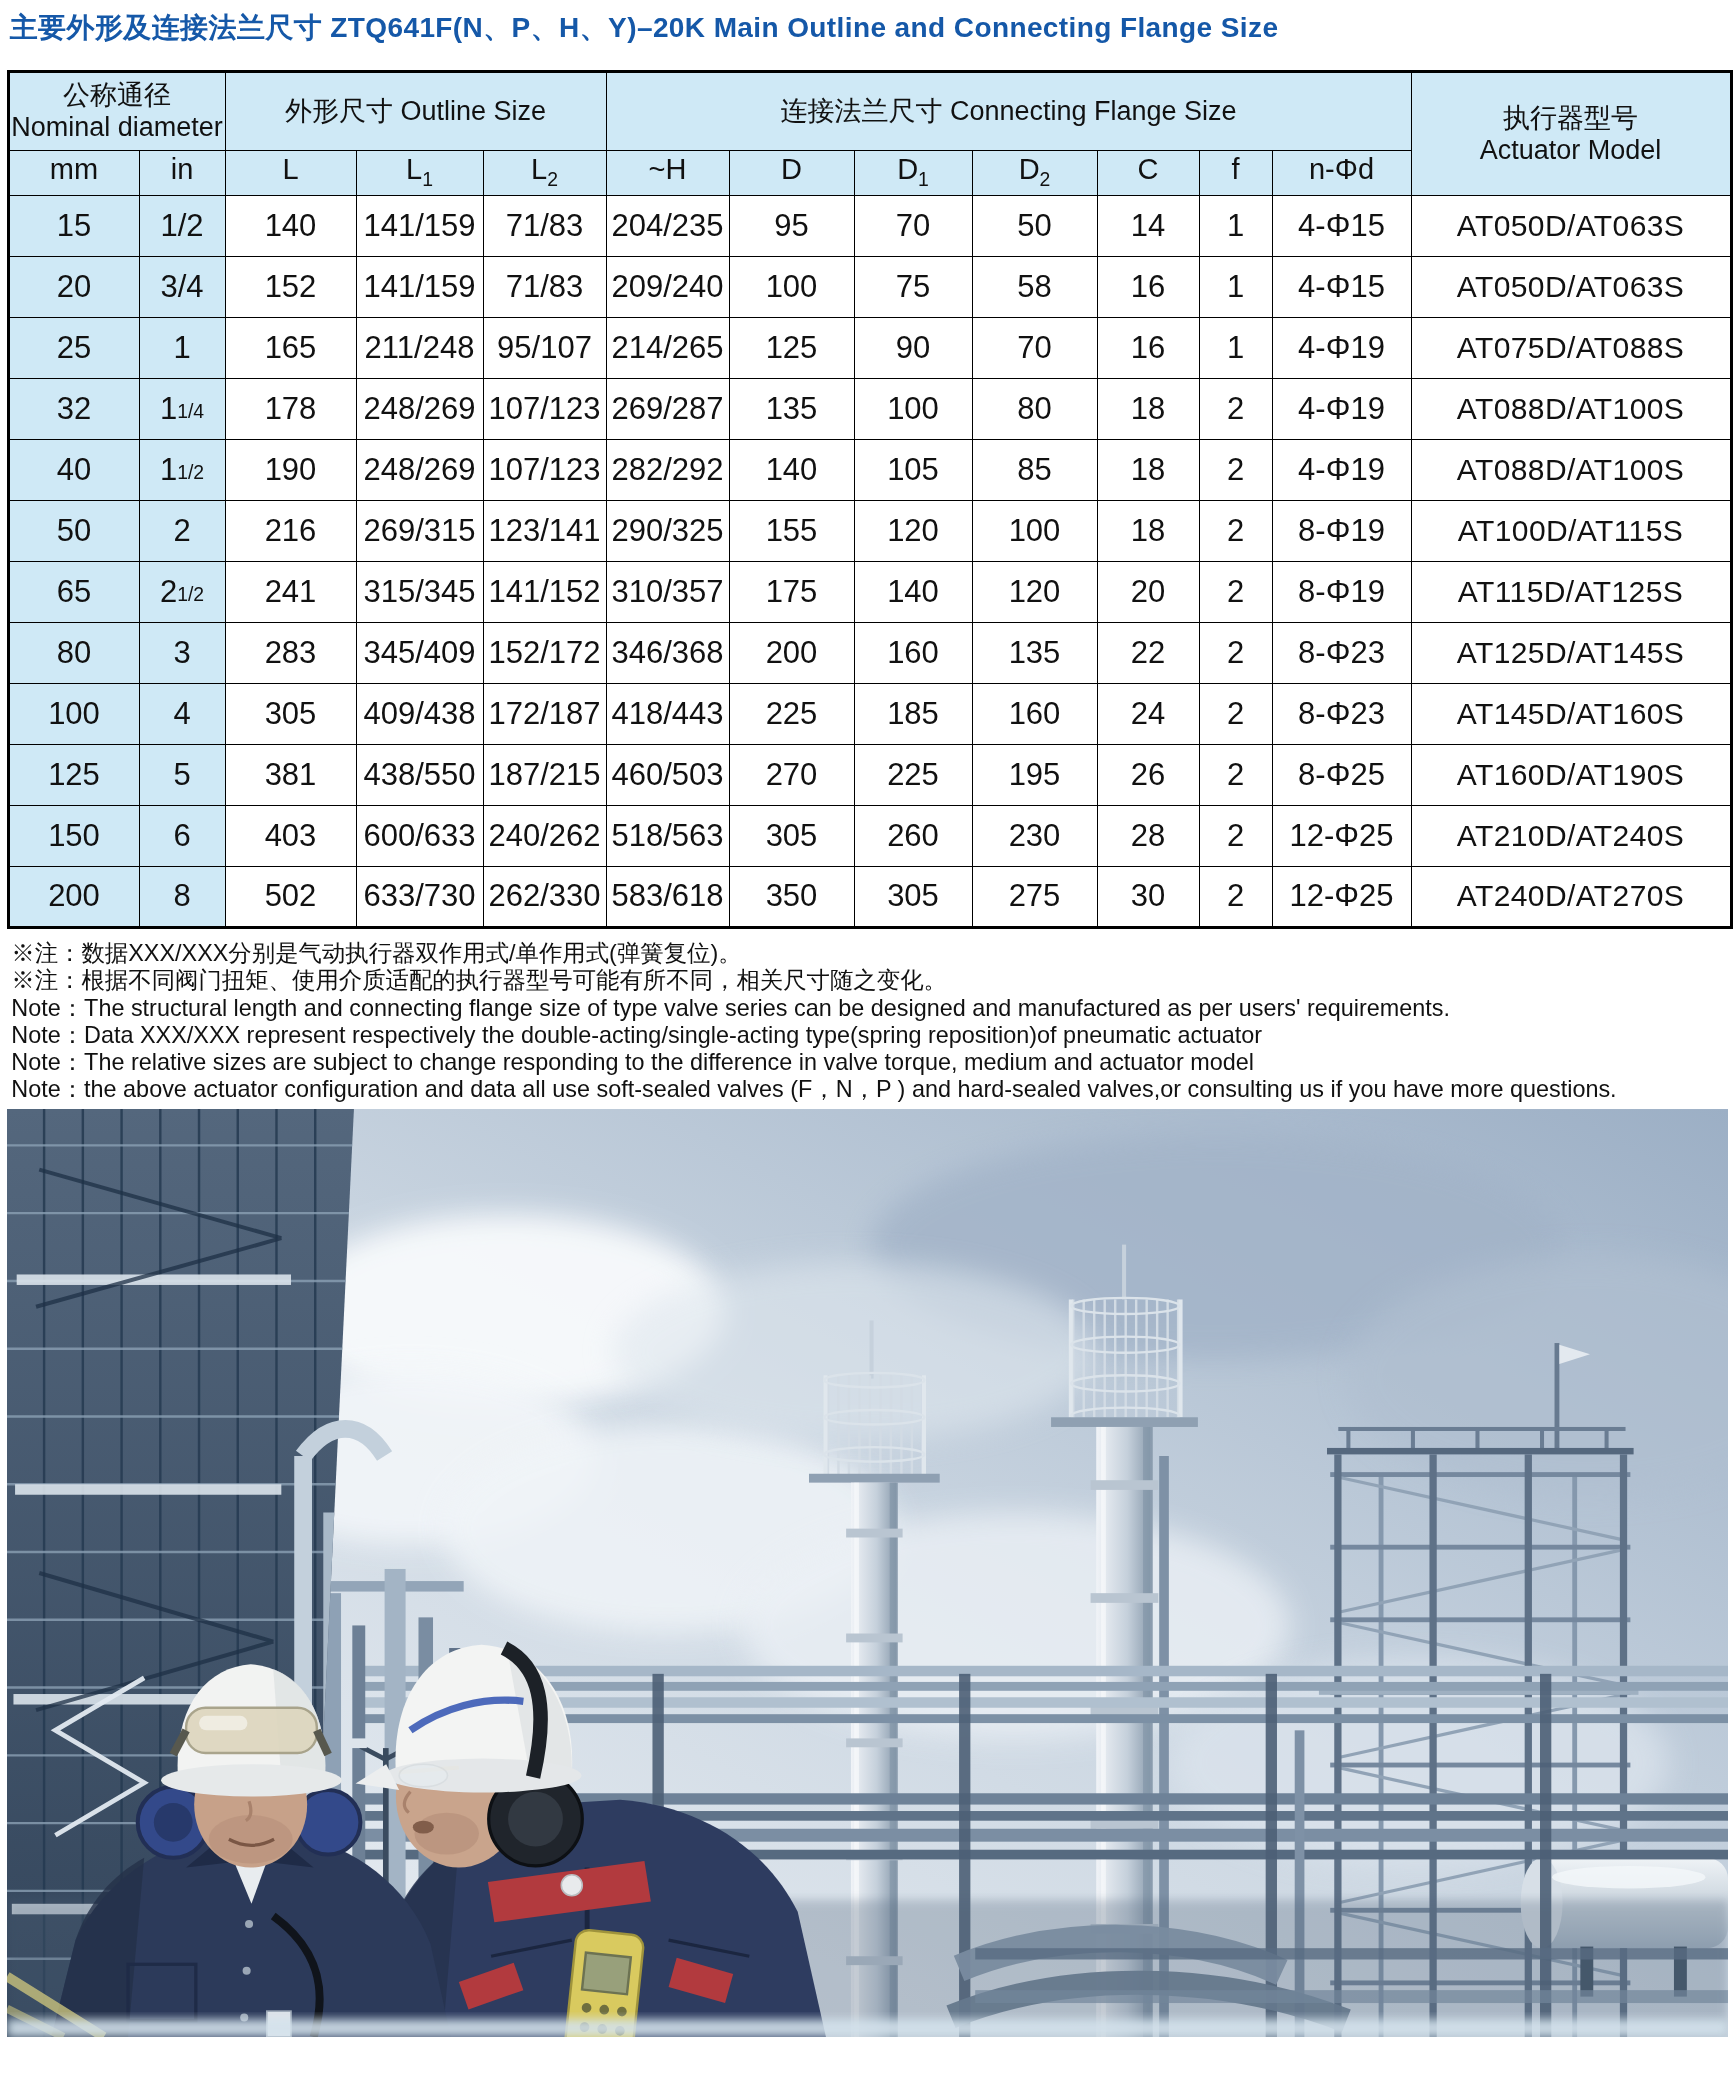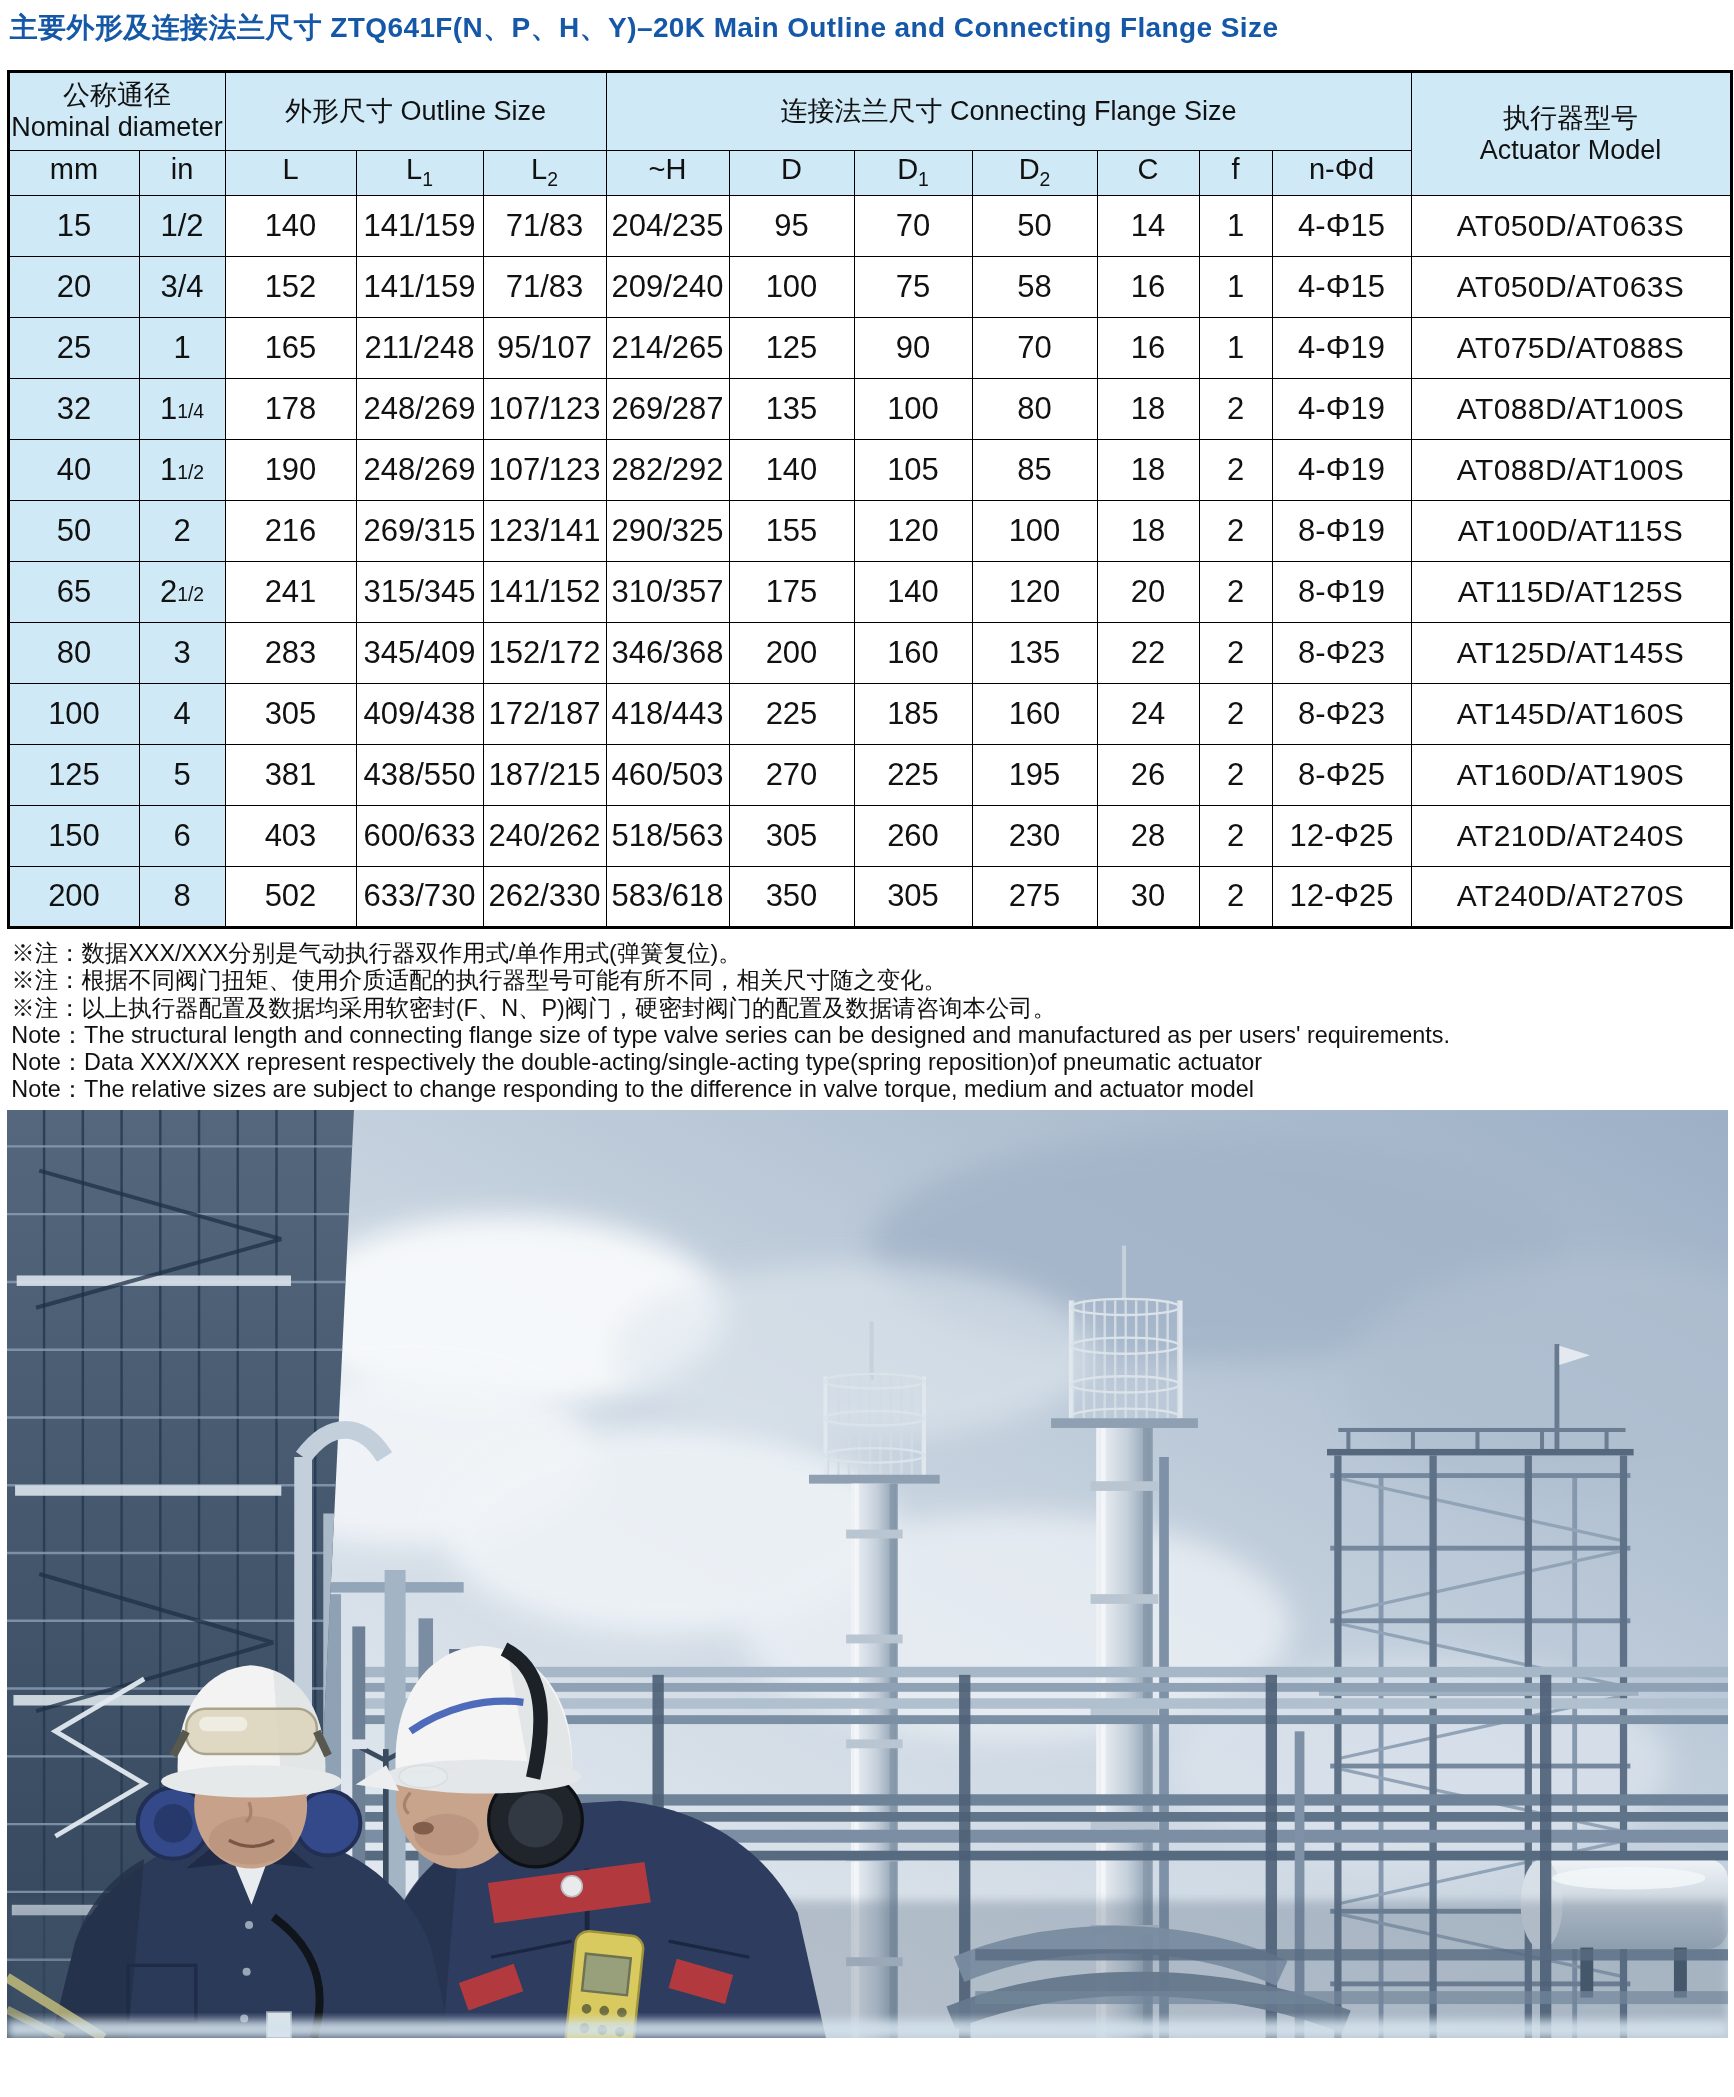--- a/index.html
+++ b/index.html
@@ -253,24 +253,24 @@
       <td>2</td>
       <td>12-Φ25</td>
       <td class="act">AT240D/AT270S</td>
     </tr>
       </tbody>
   </table>
 
   <div class="notes">
     <div class="note-zh">※注：数据XXX/XXX分别是气动执行器双作用式/单作用式(弹簧复位)。</div>
     <div class="note-zh">※注：根据不同阀门扭矩、使用介质适配的执行器型号可能有所不同，相关尺寸随之变化。</div>
-    <div class="note-zh">※注：以上执行器配置及数据均采用软密封(F、N、P)阀门，硬密封阀门的配置及数据请咨询本公司。</div>
     <div class="note-en">Note：The structural length and connecting flange size of type valve series can be designed and manufactured as per users' requirements.</div>
     <div class="note-en">Note：Data XXX/XXX represent respectively the double-acting/single-acting type(spring reposition)of pneumatic actuator</div>
     <div class="note-en">Note：The relative sizes are subject to change responding to the difference in valve torque, medium and actuator model</div>
+    <div class="note-en">Note：the above actuator  configuration and data  all use soft-sealed valves (F，N，P ) and  hard-sealed valves,or consulting us if you have more questions.</div>
   </div>
 
   <div class="photo-wrap">
     <svg width="1721" height="928" viewBox="0 0 2133 1150" xmlns="http://www.w3.org/2000/svg">
       <defs>
         <linearGradient id="sky" x1="0" y1="1" x2="1" y2="0">
           <stop offset="0" stop-color="#eef2f6"></stop>
             <stop offset="0.5" stop-color="#ccd7e2"></stop>
             <stop offset="1" stop-color="#9cafc5"></stop>
         </linearGradient>

